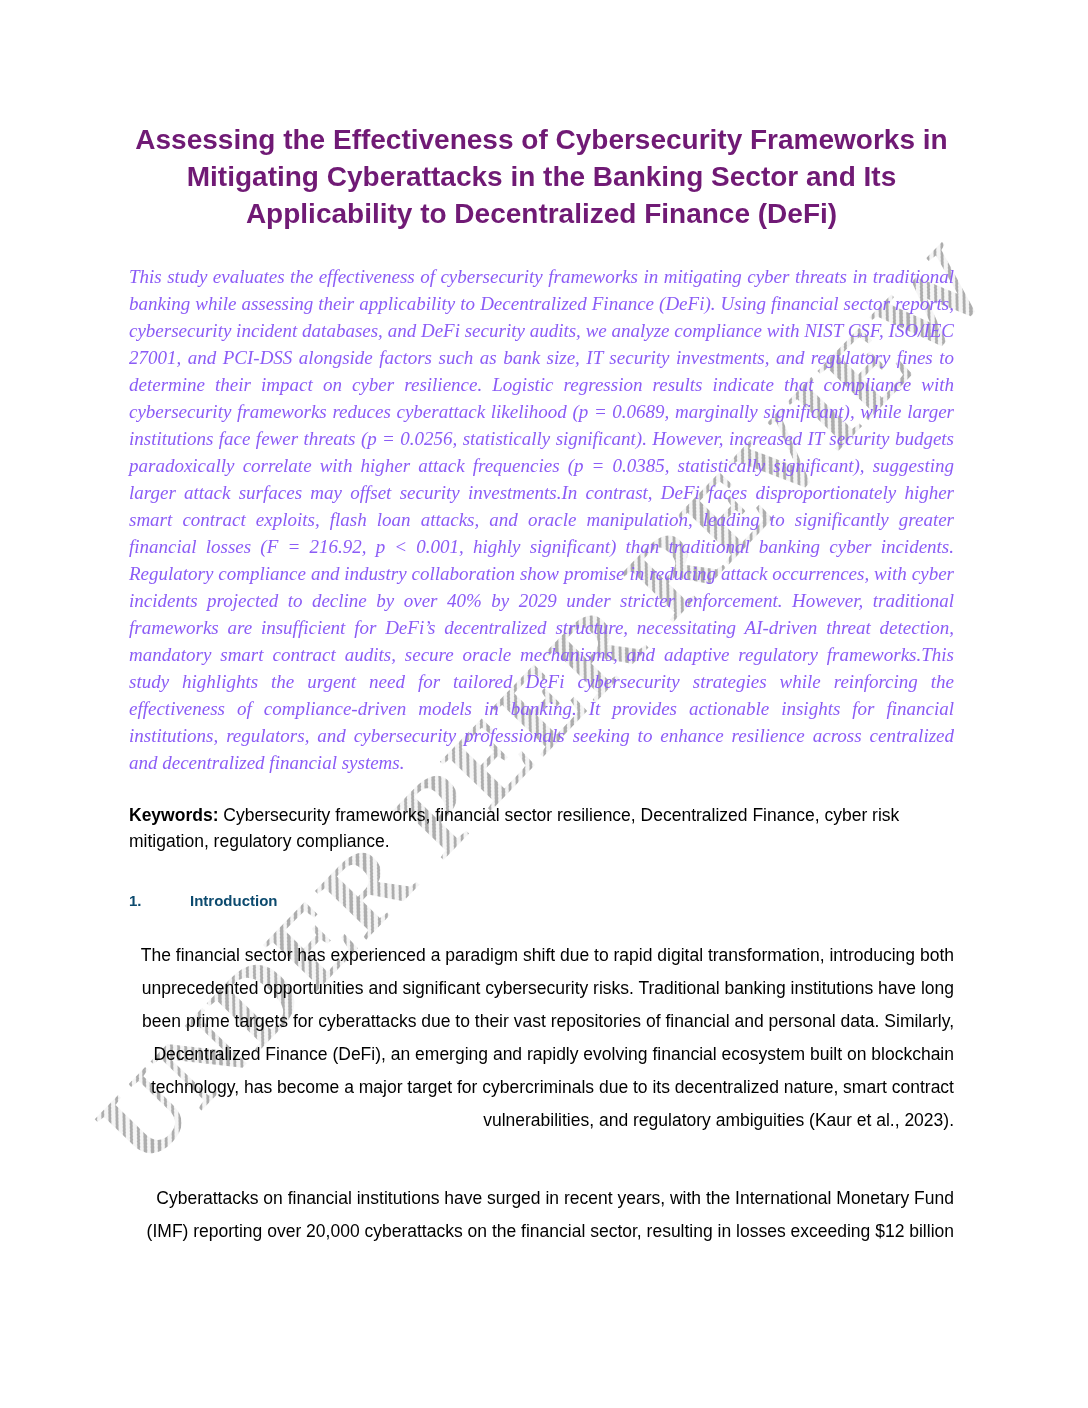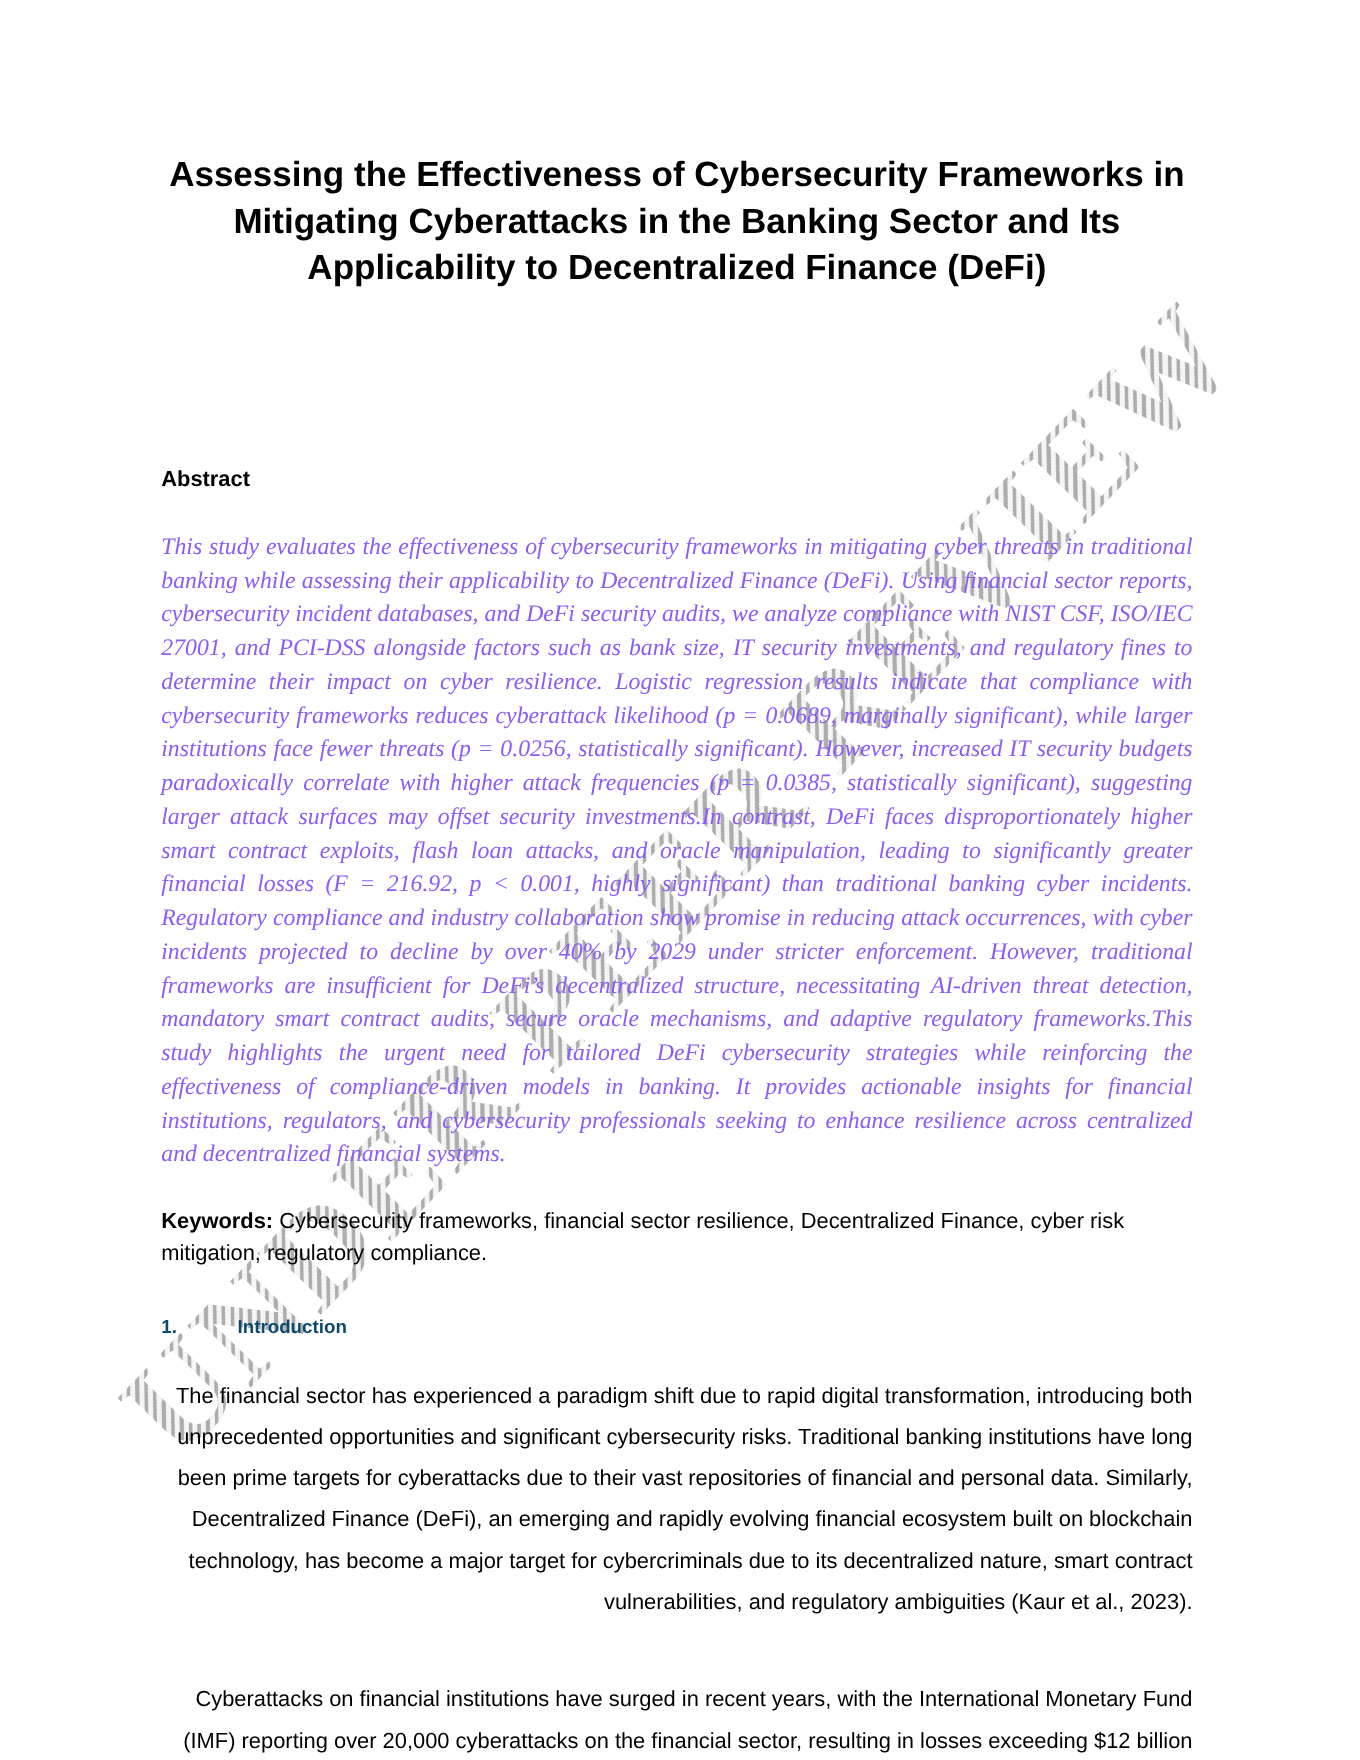--- a/index.html
+++ b/index.html
@@ -50,21 +50,21 @@
   .content {
     position: relative;
     z-index: 2;
   }
   .title {
     margin: 0;
     font-size: 28px;
     font-weight: bold;
     text-align: center;
     line-height: 1.32;
-    color: #000000;
+    color: #701a75;
   }
   .abstract-heading {
     margin: 140px 0 0 0;
     font-size: 17.5px;
     font-weight: bold;
     color: #000000;
   }
   .abstract-body {
     margin: 30px 0 0 0;
     font-family: "Liberation Serif", serif;
@@ -108,21 +108,20 @@
 <body>
 
 <div class="page">
 
   <div class="watermark">UNDER PEER REVIEW</div>
 
   <div class="content">
 
     <h1 class="title">Assessing the Effectiveness of Cybersecurity Frameworks in Mitigating Cyberattacks in the Banking Sector and Its Applicability to Decentralized Finance (DeFi)</h1>
 
-    <h2 class="abstract-heading">Abstract</h2>
 
     <p class="abstract-body">This study evaluates the effectiveness of cybersecurity frameworks in mitigating cyber threats in traditional banking while assessing their applicability to Decentralized Finance (DeFi). Using financial sector reports, cybersecurity incident databases, and DeFi security audits, we analyze compliance with NIST CSF, ISO/IEC 27001, and PCI-DSS alongside factors such as bank size, IT security investments, and regulatory fines to determine their impact on cyber resilience. Logistic regression results indicate that compliance with cybersecurity frameworks reduces cyberattack likelihood (p = 0.0689, marginally significant), while larger institutions face fewer threats (p = 0.0256, statistically significant). However, increased IT security budgets paradoxically correlate with higher attack frequencies (p = 0.0385, statistically significant), suggesting larger attack surfaces may offset security investments.In contrast, DeFi faces disproportionately higher smart contract exploits, flash loan attacks, and oracle manipulation, leading to significantly greater financial losses (F = 216.92, p &lt; 0.001, highly significant) than traditional banking cyber incidents. Regulatory compliance and industry collaboration show promise in reducing attack occurrences, with cyber incidents projected to decline by over 40% by 2029 under stricter enforcement. However, traditional frameworks are insufficient for DeFi’s decentralized structure, necessitating AI-driven threat detection, mandatory smart contract audits, secure oracle mechanisms, and adaptive regulatory frameworks.This study highlights the urgent need for tailored DeFi cybersecurity strategies while reinforcing the effectiveness of compliance-driven models in banking. It provides actionable insights for financial institutions, regulators, and cybersecurity professionals seeking to enhance resilience across centralized and decentralized financial systems.</p>
 
     <p class="keywords"><span class="kw-label">Keywords:</span> <span>Cybersecurity frameworks, financial sector resilience, Decentralized Finance, cyber risk mitigation, regulatory compliance.</span></p>
 
     <h3 class="section-heading"><span class="section-number">1.</span><span>Introduction</span></h3>
 
     <p class="body-para">The financial sector has experienced a paradigm shift due to rapid digital transformation, introducing both unprecedented opportunities and significant cybersecurity risks. Traditional banking institutions have long been prime targets for cyberattacks due to their vast repositories of financial and personal data. Similarly, Decentralized Finance (DeFi), an emerging and rapidly evolving financial ecosystem built on blockchain technology, has become a major target for cybercriminals due to its decentralized nature, smart contract vulnerabilities, and regulatory ambiguities (Kaur et al., 2023).</p>
 
     <p class="body-para">Cyberattacks on financial institutions have surged in recent years, with the International Monetary Fund (IMF) reporting over 20,000 cyberattacks on the financial sector, resulting in losses exceeding $12 billion</p>

